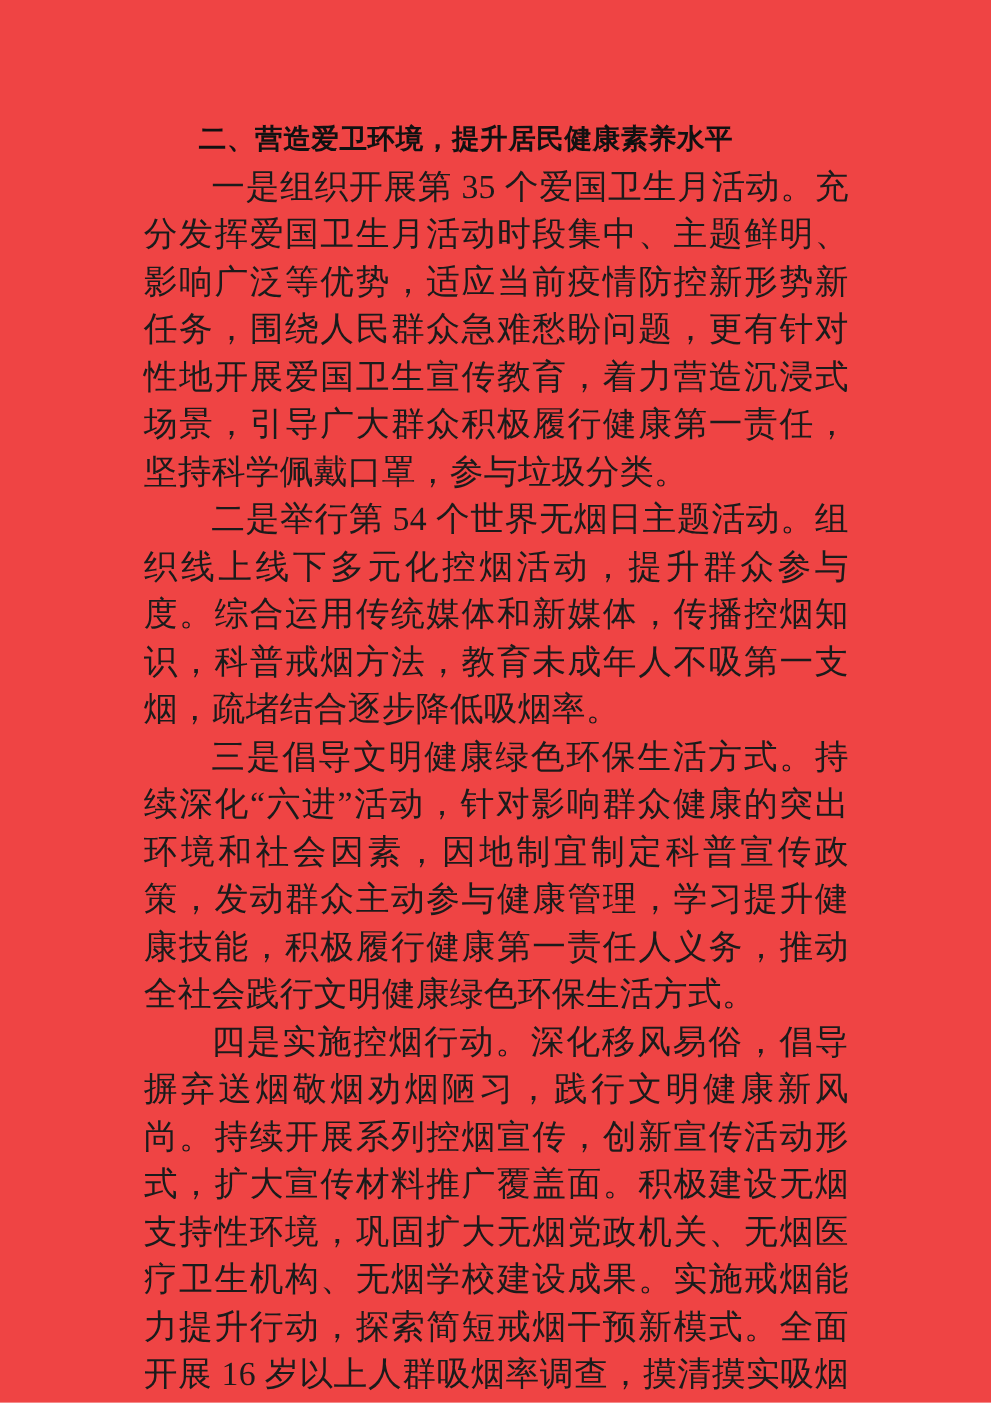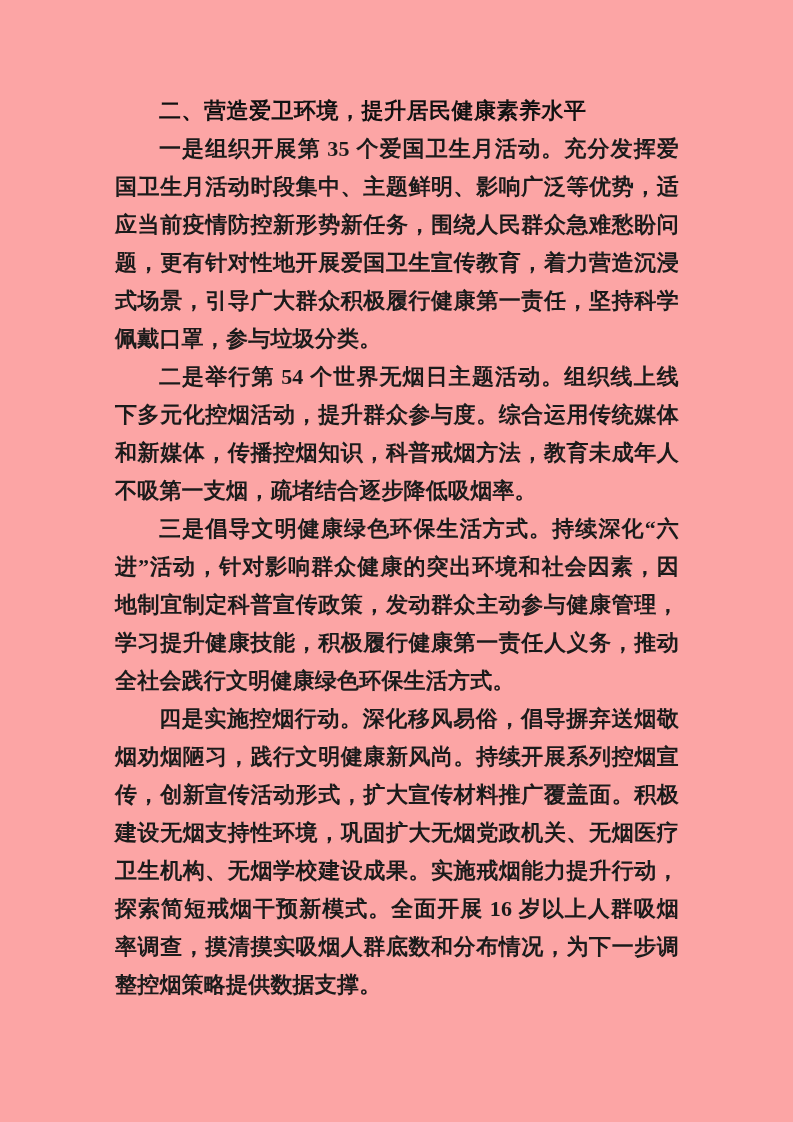--- a/index.html
+++ b/index.html
@@ -10,40 +10,40 @@
       width: 793px;
       height: 1122px;
       background: #ffffff;
       overflow: hidden;
     }
     .page {
       box-sizing: border-box;
       width: 793px;
       height: 1122px;
       padding: 92px 114px 0 115px;
-      background: #fca5a5;
+      background: #ef4444;
       color: #1b1b1b;
       font-family: "Liberation Serif", "DejaVu Serif", serif;
     }
     .heading {
       margin: 0;
       font-size: 22px;
       line-height: 38px;
       font-weight: bold;
       text-indent: 2em;
       color: #111111;
       font-family: "Liberation Sans", "DejaVu Sans", sans-serif;
       letter-spacing: 0.5px;
       white-space: nowrap;
     }
     .para {
       margin: 0;
-      font-size: 22px;
+      font-size: 27px;
       line-height: 38px;
-      font-weight: bold;
+      font-weight: normal;
       text-indent: 2em;
       text-align: justify;
       text-justify: inter-character;
       letter-spacing: 0.2px;
       color: #1b1b1b;
     }
   </style>
 </head>
 <body>
 

